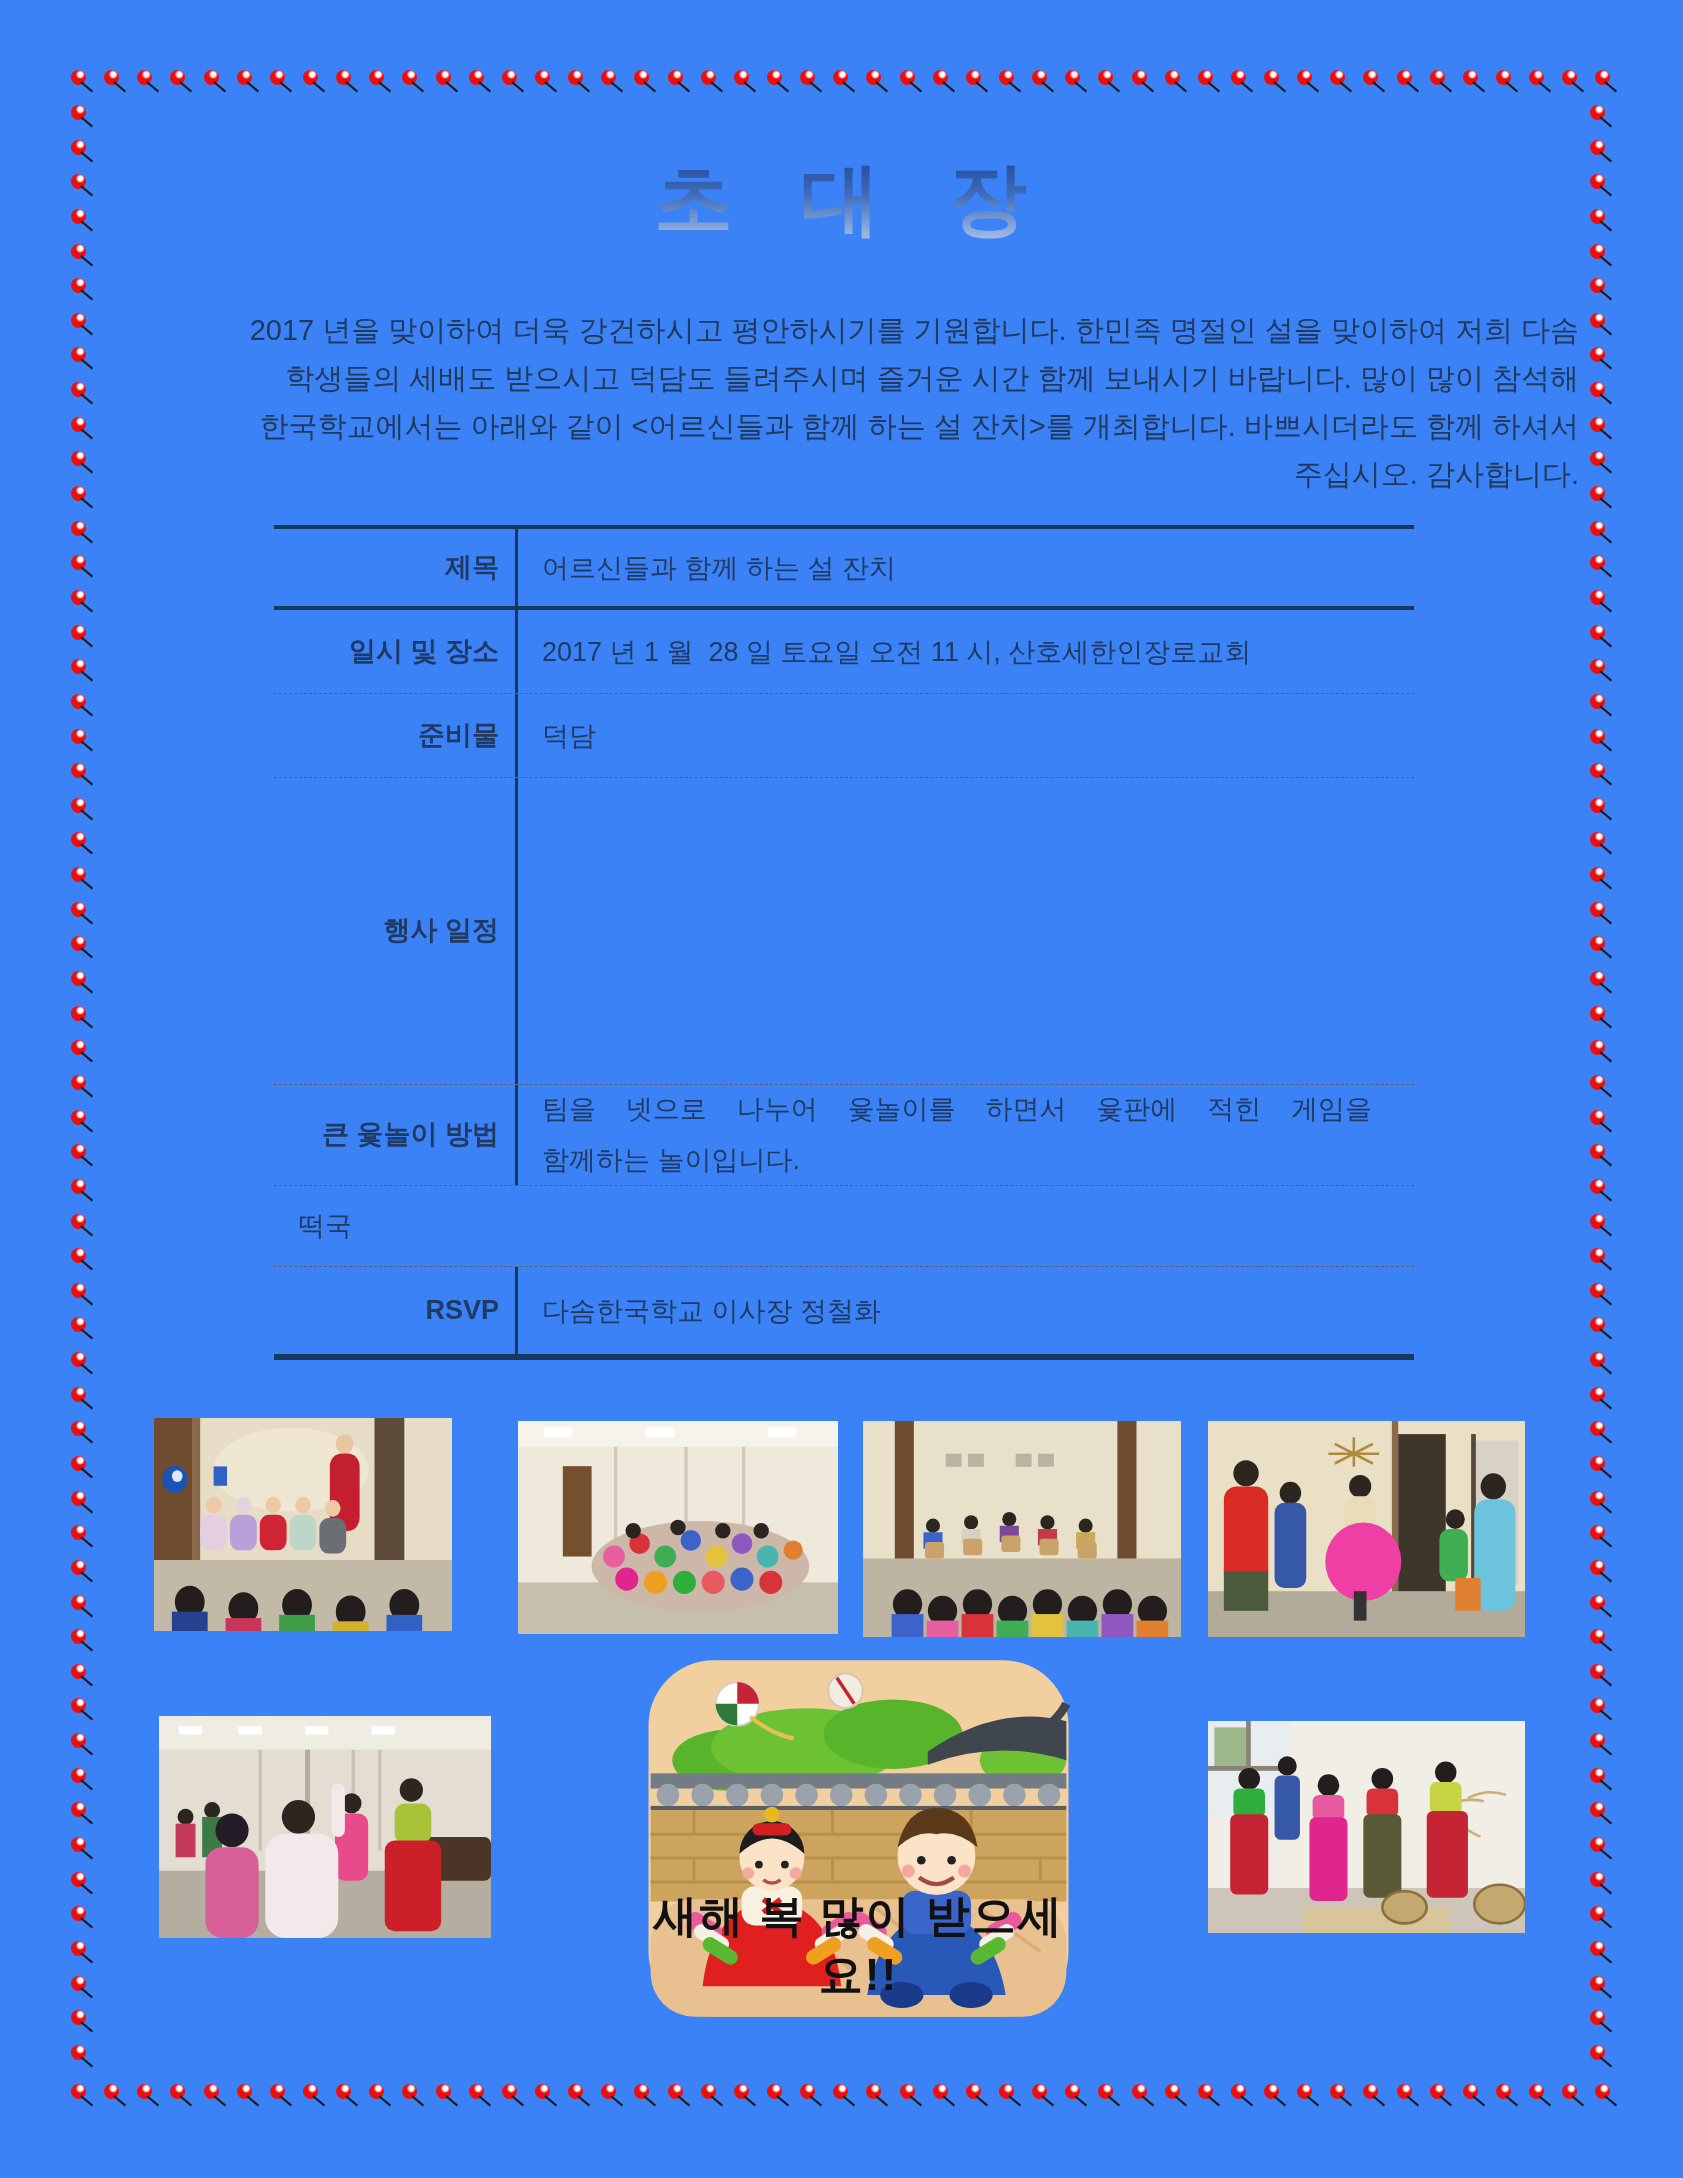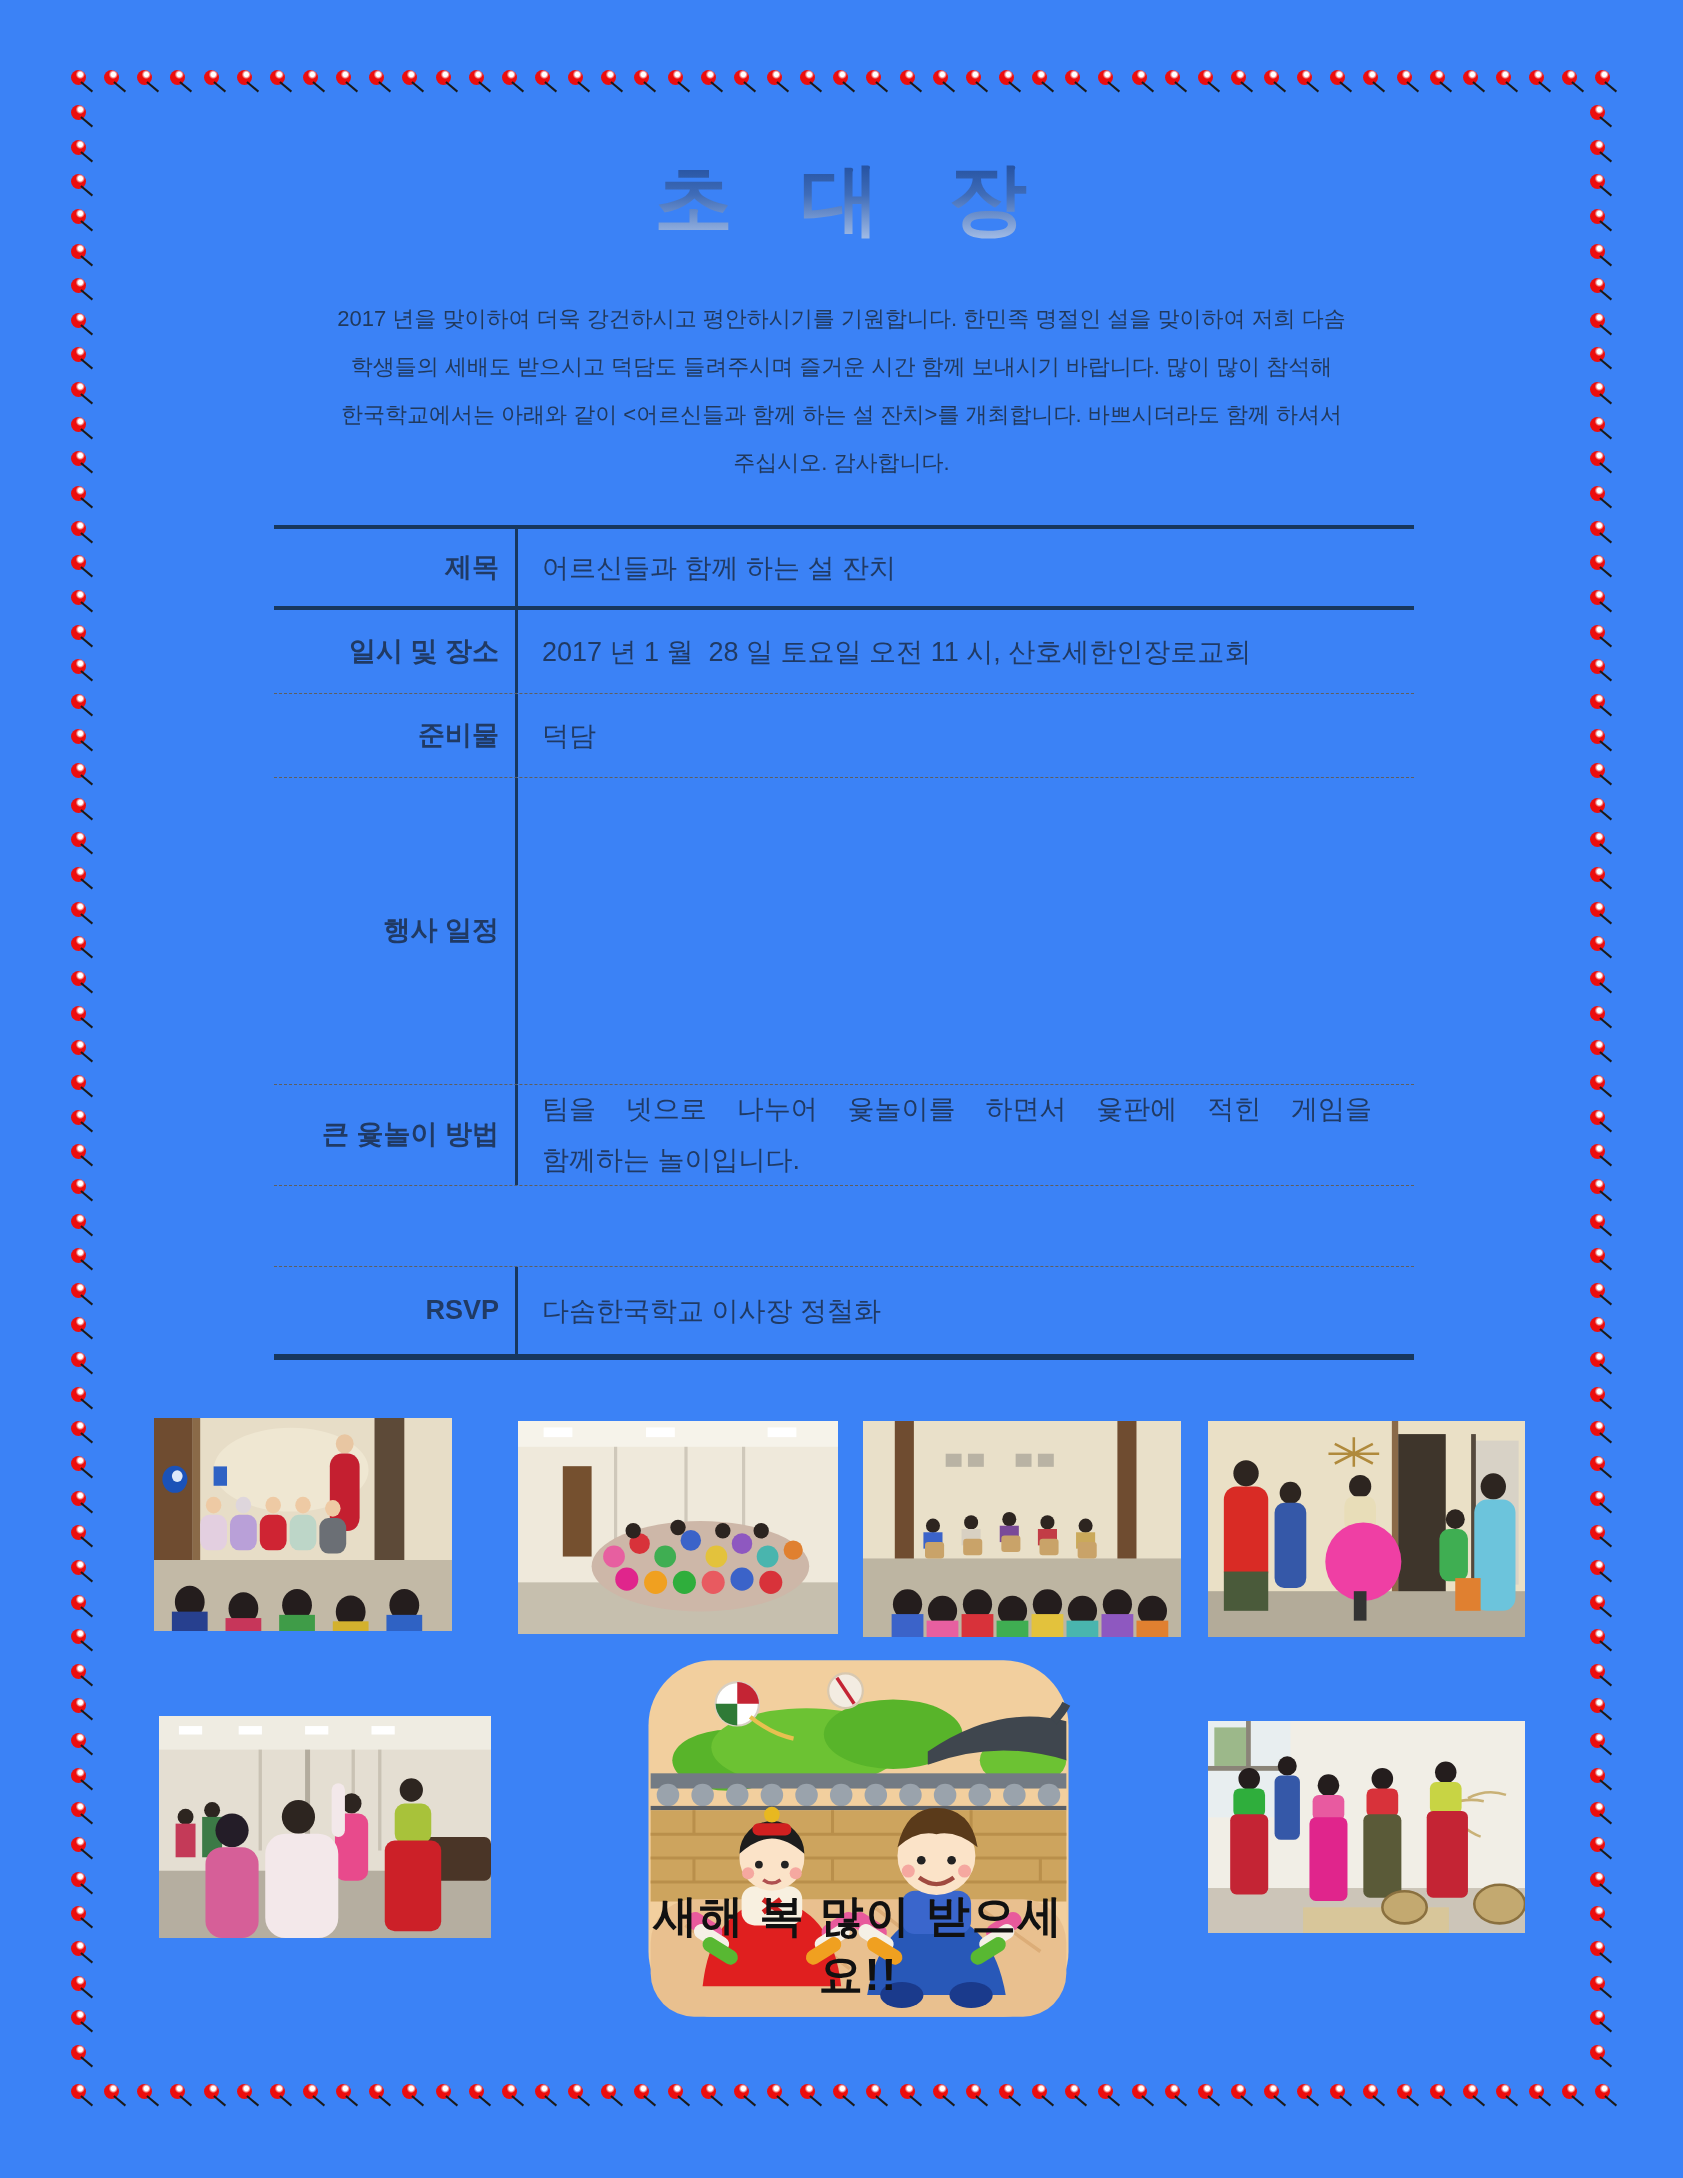--- a/index.html
+++ b/index.html
@@ -21,22 +21,22 @@
 
   
   .doc-title{position:absolute;top:147px;left:0;right:0;margin:0;text-align:center;
     font-size:79px;font-weight:bold;letter-spacing:2px;word-spacing:42px;color:#2e57a6;}
   @supports ((-webkit-background-clip:text) or (background-clip:text)){
     .doc-title{background:linear-gradient(180deg,#1f4c9c 10%,#3f6cb8 45%,#b7cdf0 96%);
       -webkit-background-clip:text;background-clip:text;color:transparent;-webkit-text-fill-color:transparent;}
   }
 
   
-  .intro{position:absolute;top:295px;left:104px;right:104px;text-align:center;
-    font-size:22px;line-height:48px;color:#21395c;}
+  .intro{position:absolute;top:306px;left:104px;right:104px;text-align:right;
+    font-size:29px;line-height:48px;color:#21395c;}
 
   
   .details{position:absolute;left:274px;top:525px;width:1140px;box-sizing:border-box;
     border-top:4px solid #17375e;border-bottom:6px solid #17375e;font-size:27px;color:#203a64;}
   .trow{display:flex;border-bottom:1px dashed #5f5f5f;box-sizing:border-box;}
   .trow.solid-sep{border-bottom:4px solid #17375e;}
   .trow:last-child{border-bottom:none;}
   .tlabel{width:244px;min-width:244px;box-sizing:border-box;border-right:3px solid #17375e;
     display:flex;align-items:center;justify-content:flex-end;padding-right:16px;
     font-weight:bold;text-align:right;line-height:1.25;}
@@ -316,20 +316,23 @@
 
     <div class="trow" style="height:101px">
       <div class="tlabel">큰 윷놀이 방법</div>
       <div class="tvalue">
         <div class="jline">팀을 넷으로 나누어 윷놀이를 하면서 윷판에 적힌 게임을</div>
         <div class="nline">함께하는 놀이입니다.</div>
       </div>
     </div>
 
     <div class="trow" style="height:81px">
+      <div class="tvalue">
+          <div class="vtext">떡국</div>
+        </div>
     </div>
 
     <div class="trow" style="height:87px">
       <div class="tlabel">RSVP</div>
       <div class="tvalue">
           <div class="vtext">다솜한국학교 이사장 정철화</div>
         </div>
     </div>
   </div>
 

